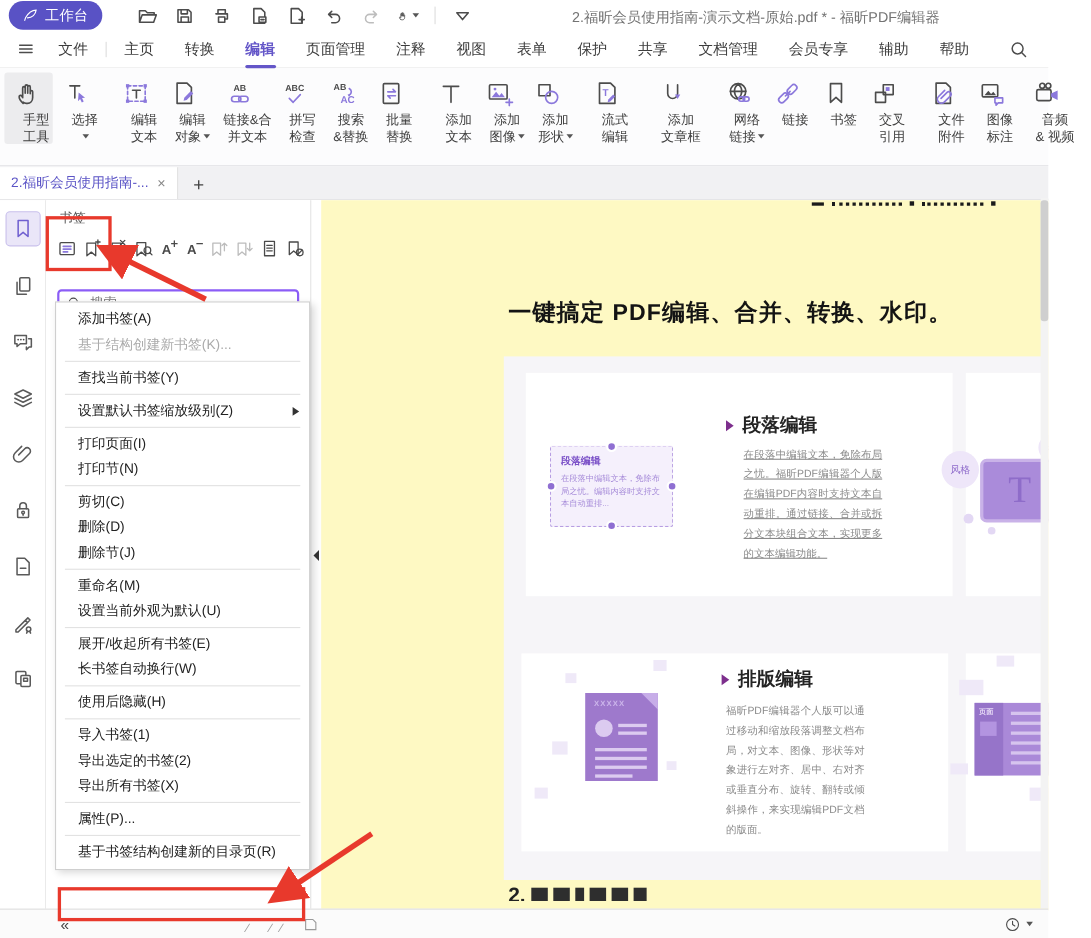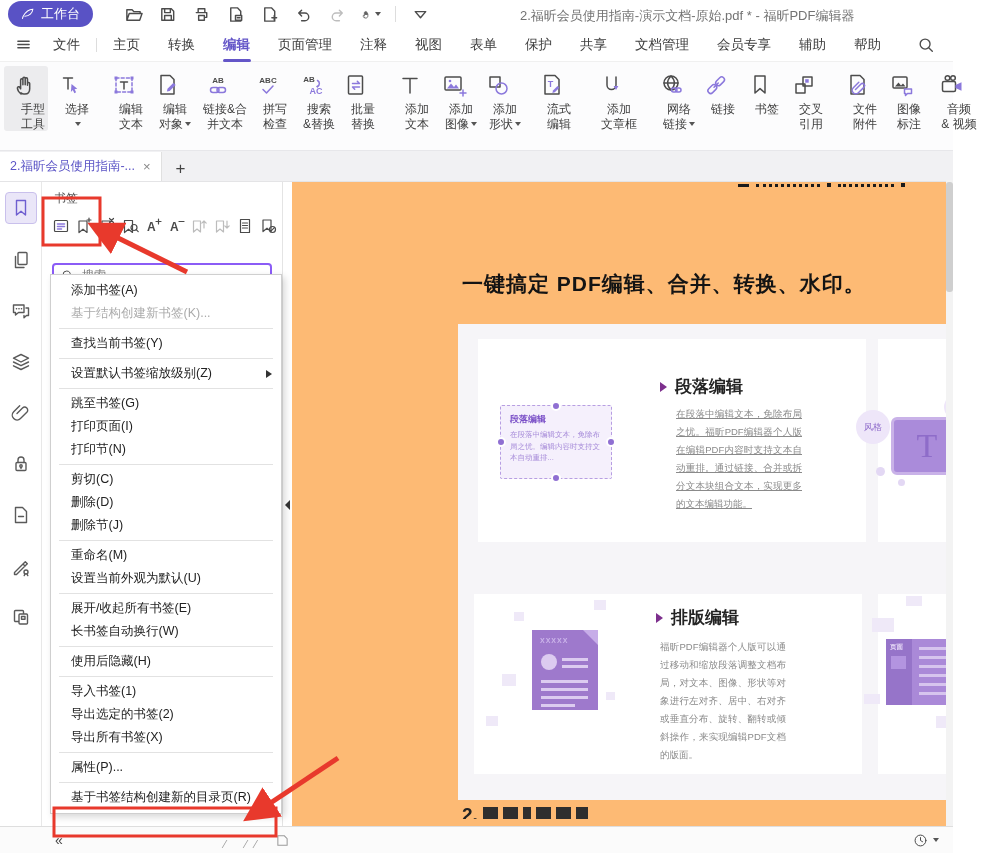--- a/index.html
+++ b/index.html
@@ -63,21 +63,21 @@
   .panel-tools{display:flex;align-items:center;gap:5px;margin:10px 0 0 10px;}
   .ptool{width:18px;height:18px;display:grid;place-items:center;cursor:pointer;}
   .ti{stroke:#4a4a4a;fill:none;stroke-width:1.2;stroke-linecap:round;stroke-linejoin:round}
   .tig{stroke:#bcbcbc;fill:none;stroke-width:1.2;stroke-linecap:round;stroke-linejoin:round}
   .panel-search{margin:28px 10px 0;height:24px;border:2px solid #8b5cf6;border-radius:4px;display:flex;align-items:center;padding:0 7px;gap:6px;box-sizing:border-box;}
   .panel-search input{border:0;outline:0;flex:1;font-size:12px;color:#666;background:transparent;font-family:inherit;}
 
   .handle{width:9px;display:flex;align-items:center;justify-content:center;background:#fff;}
   .handle i{display:block;width:0;height:0;border-right:5px solid #333;border-top:5px solid transparent;border-bottom:5px solid transparent;cursor:pointer;}
 
-  .docarea{flex:1;position:relative;background:#fdba74;overflow:hidden;}
+  .docarea{flex:1;position:relative;background:#fef9c3;overflow:hidden;}
   .toc-frag{position:absolute;left:446px;top:-3px;display:flex;align-items:center;gap:7px;height:12px;}
   .toc-frag .dash{width:11px;height:3px;background:#1b1b1b;}
   .toc-frag .dots{height:0;border-bottom:3px dotted #1b1b1b;}
   .toc-frag .sq{width:4px;height:4px;background:#1b1b1b;}
   .doc-heading{position:absolute;left:170px;top:88px;font-size:21px;font-weight:600;color:#141414;letter-spacing:1px;white-space:nowrap;}
   .gray{position:absolute;left:166px;top:142px;right:0;height:476px;background:#F6F5F8;overflow:hidden;}
   .card{position:absolute;background:#fff;}
   .sec-title{position:absolute;display:flex;align-items:center;gap:8px;font-size:17px;font-weight:600;color:#242424;}
   .sec-title i{display:block;width:0;height:0;border-left:7px solid #7d2f8d;border-top:5px solid transparent;border-bottom:5px solid transparent;}
   .sec-body{position:absolute;font-size:9.5px;color:#8a8a8a;line-height:1.9;text-align:justify;}
@@ -777,21 +777,20 @@
   </div>
 
   <div class="cm">
     <div class="cmi">添加书签(A)</div>
     <div class="cmi dis">基于结构创建新书签(K)...</div>
     <div class="cms"></div>
     <div class="cmi">查找当前书签(Y)</div>
     <div class="cms"></div>
     <div class="cmi sub">设置默认书签缩放级别(Z)</div>
     <div class="cms"></div>
-    <div class="cmi">跳至书签(G)</div>
     <div class="cmi">打印页面(I)</div>
     <div class="cmi">打印节(N)</div>
     <div class="cms"></div>
     <div class="cmi">剪切(C)</div>
     <div class="cmi">删除(D)</div>
     <div class="cmi">删除节(J)</div>
     <div class="cms"></div>
     <div class="cmi">重命名(M)</div>
     <div class="cmi">设置当前外观为默认(U)</div>
     <div class="cms"></div>

